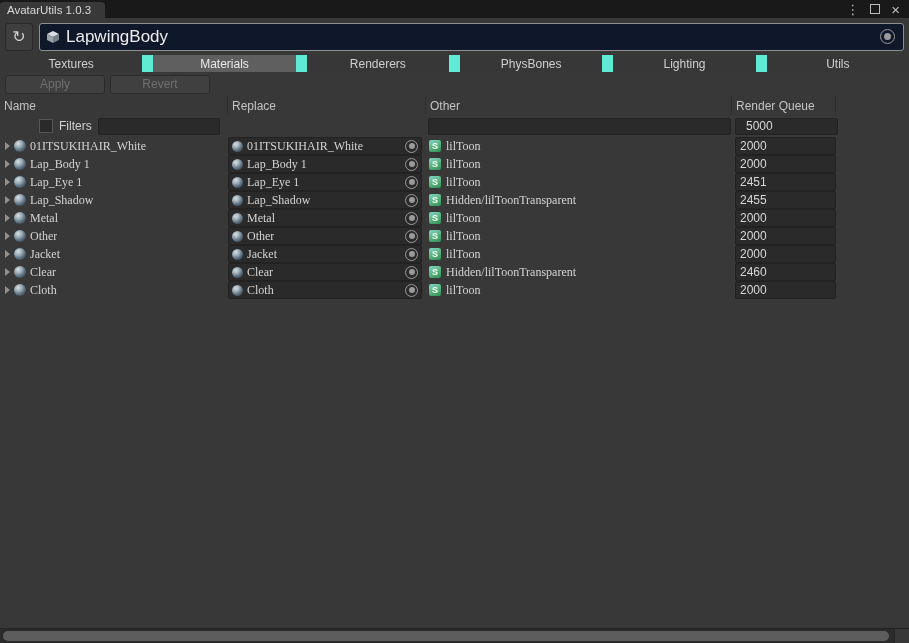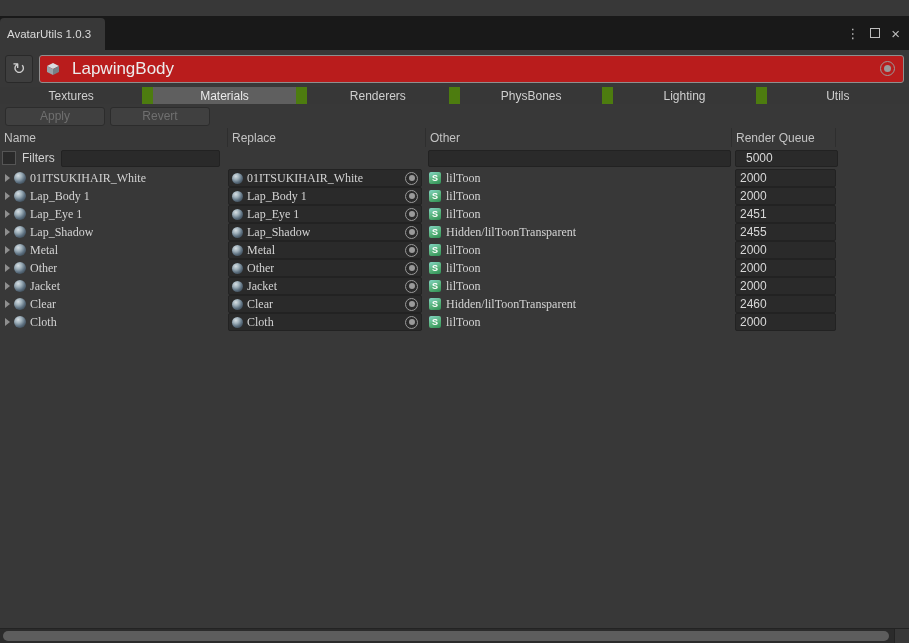--- a/index.html
+++ b/index.html
@@ -5,53 +5,53 @@
   html,body{margin:0;padding:0;}
   body{
     width:909px;height:643px;overflow:hidden;
     background:#383838;
     font-family:"Liberation Sans",sans-serif;
     font-size:12px;color:#d2d2d2;
   }
   .window{position:relative;width:909px;height:643px;background:#383838;overflow:hidden;}
 
   
-  .titlebar{height:34px;background:#191919;display:flex;align-items:stretch;margin-top:16px;}
+  .titlebar{height:18px;background:#191919;display:flex;align-items:stretch;}
   .title-tab{
     background:#383838;border-radius:4px 4px 0 0;
     display:flex;align-items:center;padding:0 14px 0 7px;
     font-size:11.5px;color:#dadada;margin-top:2px;
   }
   .win-controls{margin-left:auto;display:flex;align-items:center;gap:11px;padding-right:9px;color:#bdbdbd;}
   .menu-dots{font-size:13px;line-height:1;cursor:default;}
   .maxbox{width:8px;height:8px;border:1px solid #bdbdbd;display:inline-block;}
   .closex{font-size:15px;line-height:1;}
 
   
   .toolbar{height:37px;display:flex;align-items:center;gap:6px;padding:0 5px;}
   .refresh-btn{
     width:26px;height:26px;flex:none;
     background:#3e3e3e;border:1px solid #292929;border-radius:3px;
     display:flex;align-items:center;justify-content:center;
     color:#cdcdcd;font-size:16px;
   }
   .object-field{
-    flex:1;height:26px;background:#b91c1c;
+    flex:1;height:26px;background:#0f172a;
     border:1px solid #8f8f8f;border-radius:3px;
-    display:flex;align-items:center;gap:12px;padding:0 8px 0 6px;
+    display:flex;align-items:center;gap:6px;padding:0 8px 0 6px;
   }
   .object-name{font-size:17px;color:#ececec;white-space:nowrap;}
   .picker{width:13px;height:13px;border:1px solid #9a9a9a;border-radius:50%;position:relative;flex:none;}
   .picker::after{content:"";position:absolute;left:3px;top:3px;right:3px;bottom:3px;background:#9a9a9a;border-radius:50%;}
   .picker.p11{width:11px;height:11px;}
   .picker.p11::after{left:2.5px;top:2.5px;right:2.5px;bottom:2.5px;}
   .ml-auto{margin-left:auto;}
 
   
-  .tabbar{display:flex;height:17px;background:#4d7c0f;gap:11px;}
+  .tabbar{display:flex;height:17px;background:#5eead4;gap:11px;}
   .tab{
     flex:1;background:#373737;display:flex;align-items:center;justify-content:center;
     font-size:12px;color:#cfcfcf;cursor:default;
   }
   .tab.selected{background:#5f5f5f;color:#eaeaea;}
 
   
   .actionbar{height:24px;display:flex;align-items:center;gap:5px;padding-left:5px;}
   .btn{
     width:98px;height:17px;background:#404040;border:1px solid #2c2c2c;border-radius:3px;
@@ -59,21 +59,21 @@
   }
 
   
   .grid-row{display:grid;grid-template-columns:228px 198px 306px 104px 1fr;align-items:center;}
   .thead{height:19px;color:#c3c3c3;}
   .thead .h{height:100%;display:flex;align-items:center;padding-left:4px;border-right:1px solid #2e2e2e;}
   .thead .h.first{}
   .thead .h.nob{border-right:none;}
 
   .tfilters{height:22px;}
-  .f-name-cell{display:flex;align-items:center;gap:6px;padding-left:2px;}
+  .f-name-cell{display:flex;align-items:center;gap:6px;padding-left:2px;margin-left:37px;}
   .checkbox{width:12px;height:12px;background:#2a2a2a;border:1px solid #555;flex:none;}
   .filter-field{
     height:15px;background:#2a2a2a;border:1px solid #222;border-radius:2px;
     display:flex;align-items:center;padding-left:10px;color:#d8d8d8;
   }
   .f-name-cell .filter-field{flex:1;margin-right:8px;}
   .f-shader .filter-field{margin-left:2px;margin-right:1px;}
   .f-queue .filter-field{margin-left:3px;width:91px;}
 
   .trow{height:18px;}

